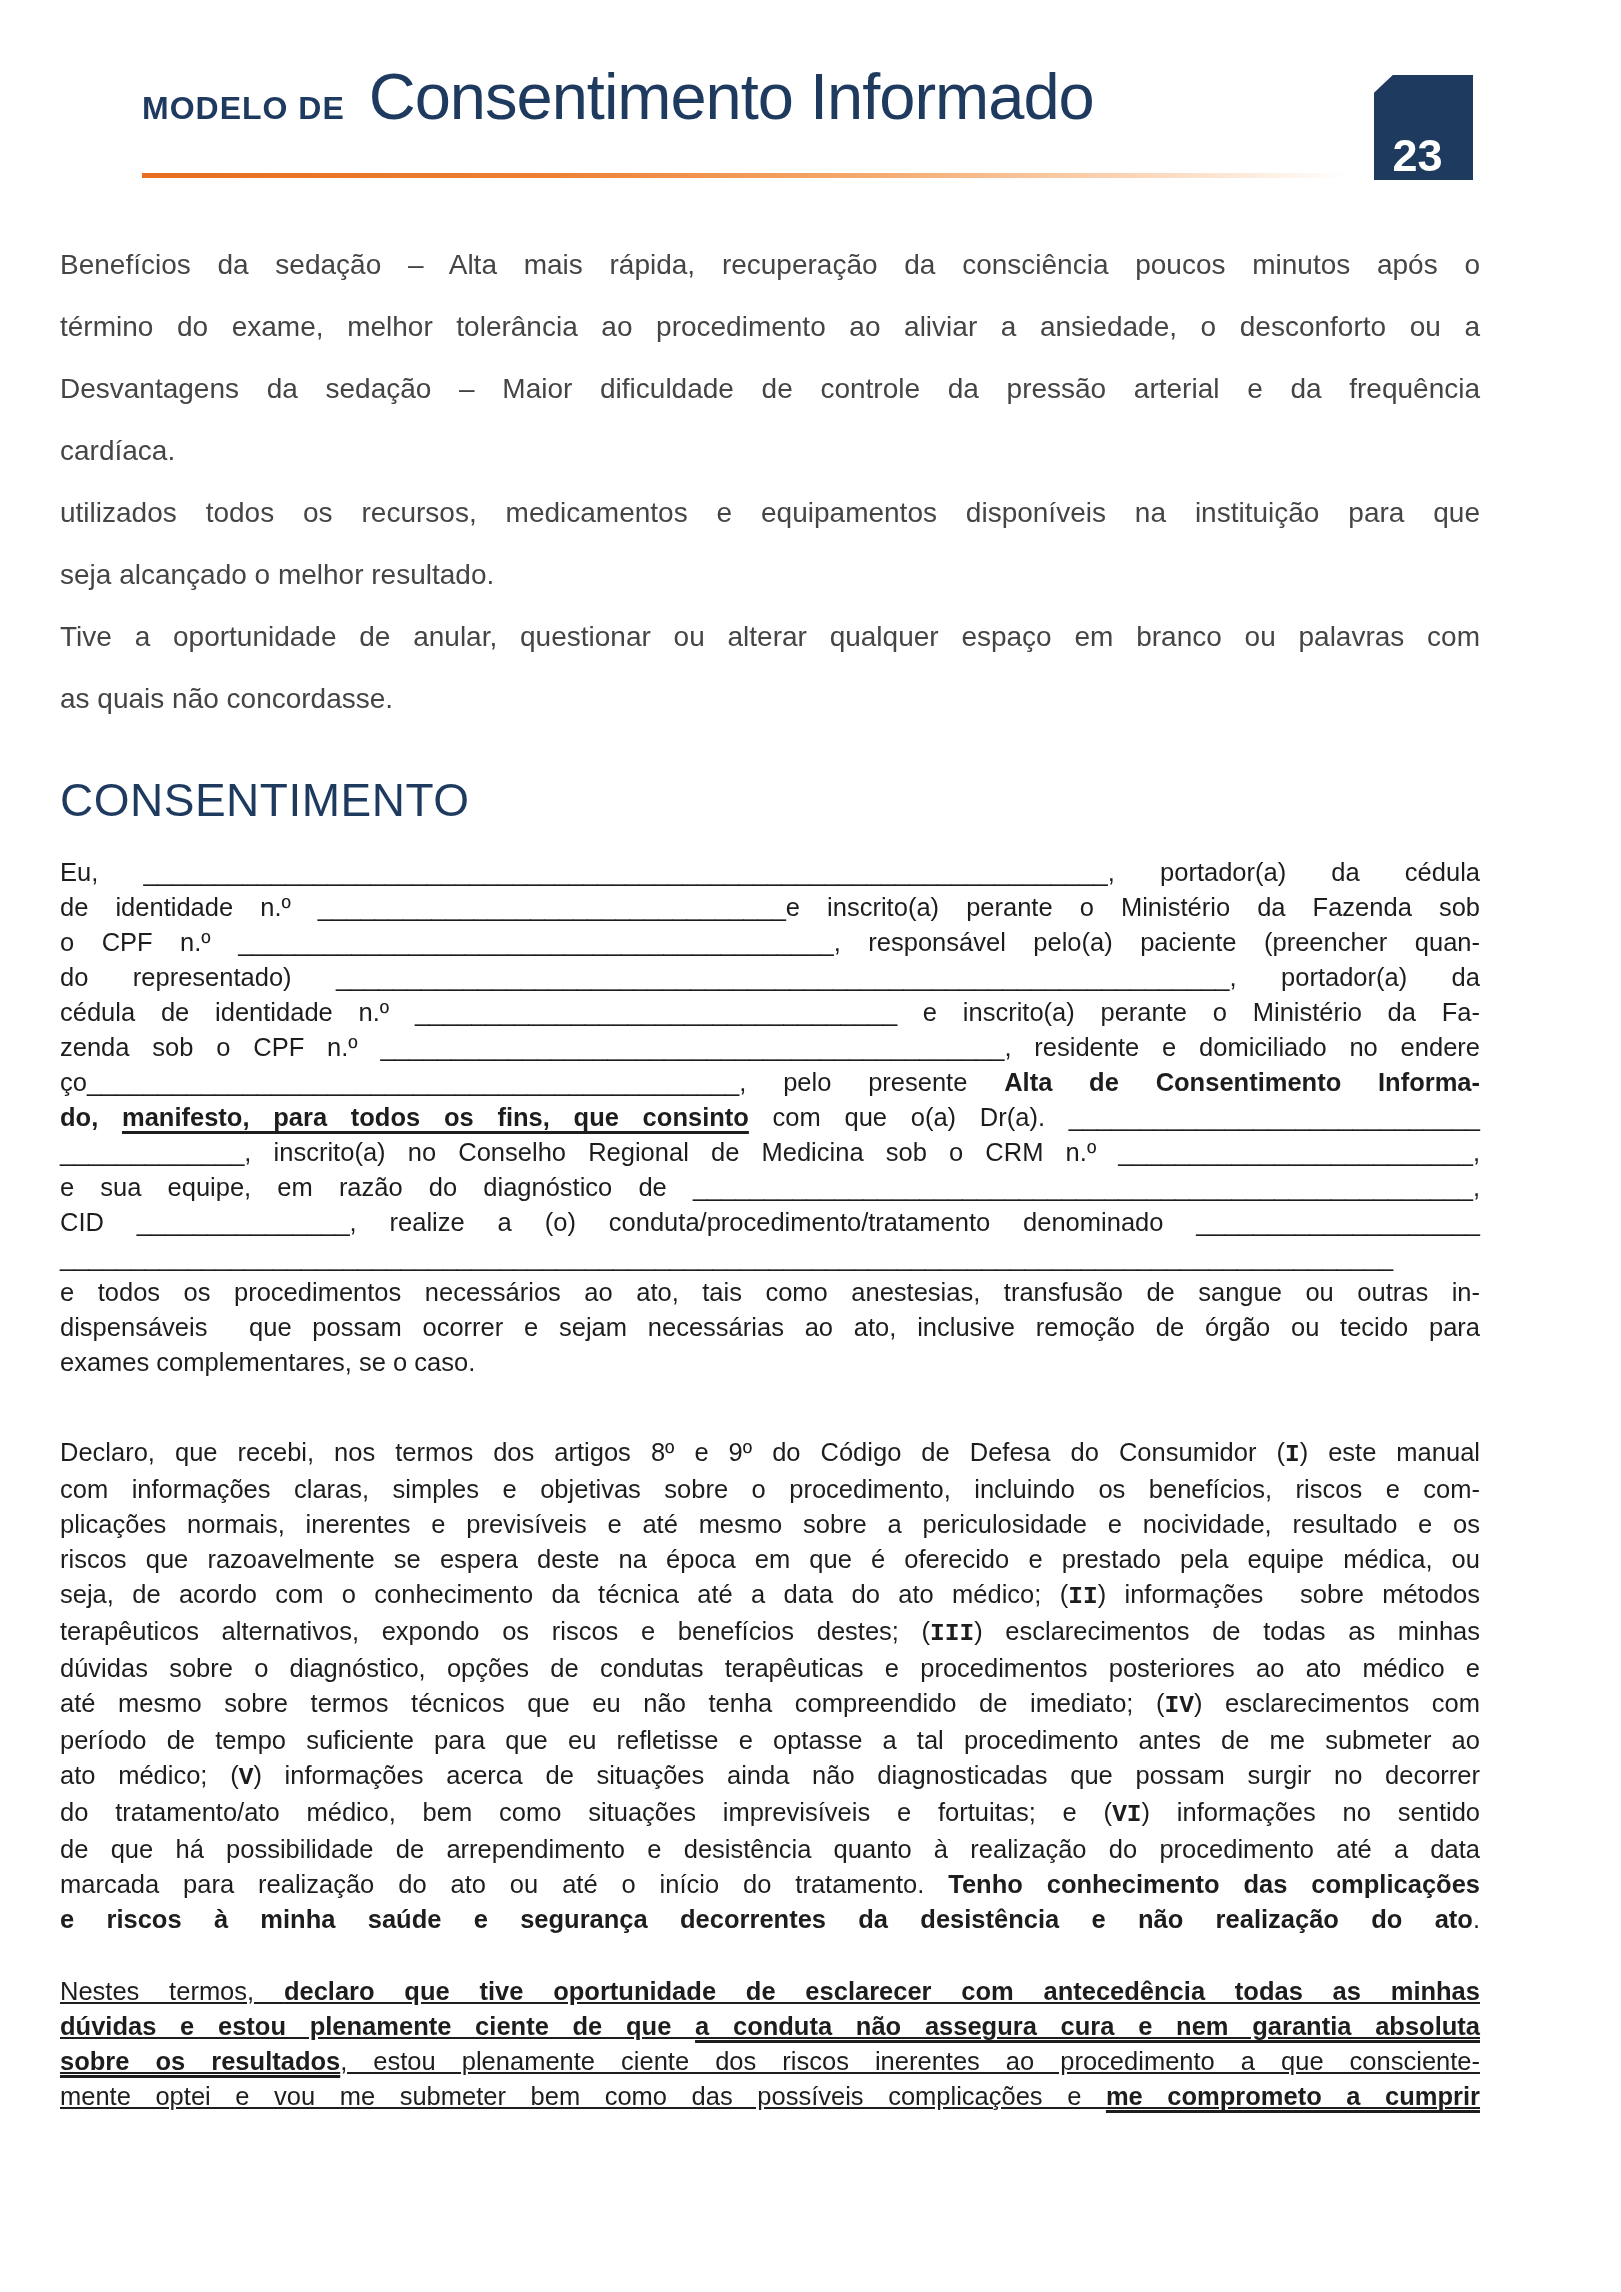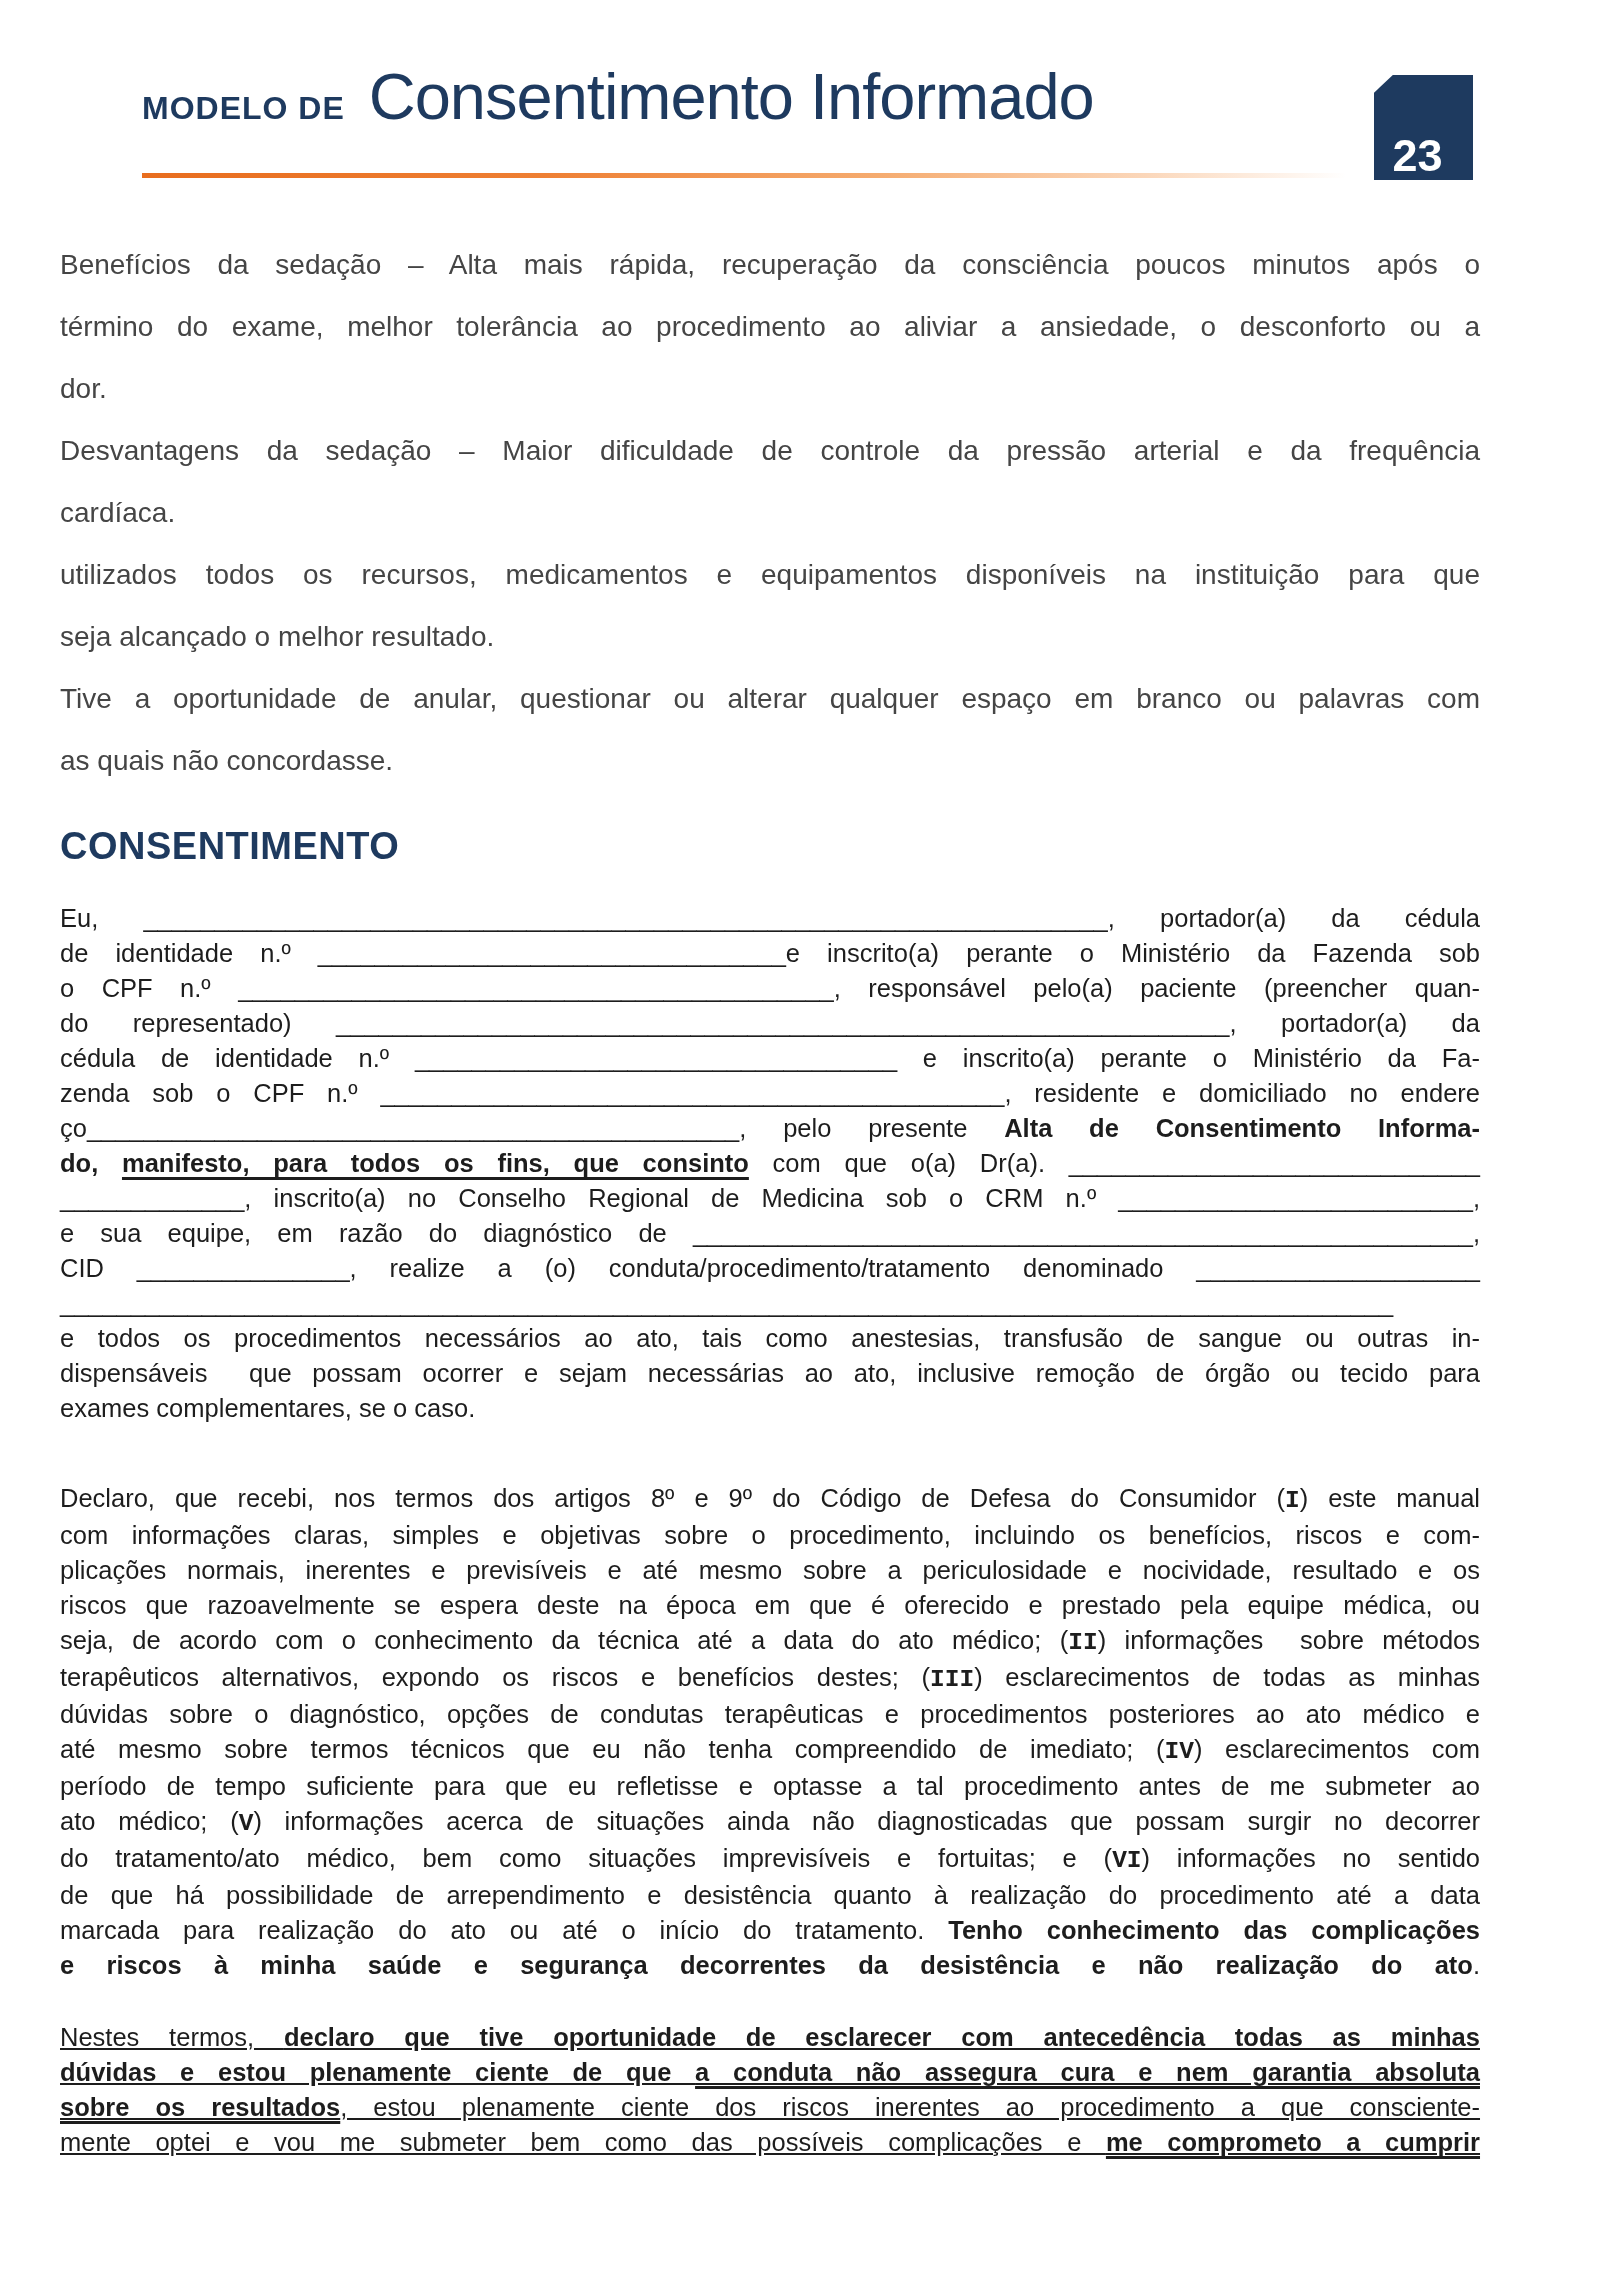--- a/index.html
+++ b/index.html
@@ -47,23 +47,23 @@
   }
   
   .content{padding:0 141px 0 60px;}
   .tline{white-space:normal;}
   .just{text-align:justify;text-align-last:justify;}
   .intro{
     margin-top:53px;
     font-size:28px;line-height:62px;color:var(--body-gray);
   }
   .section-heading{
-    margin-top:33px;
-    font-size:38px;line-height:43px;letter-spacing:0.5px;
-    color:var(--navy);font-weight:700;
+    margin-top:49px;
+    font-size:46px;line-height:43px;letter-spacing:0.5px;
+    color:var(--navy);font-weight:400;
   }
   .consent{
     margin-top:33px;
     font-size:25.5px;line-height:35px;color:var(--dark-text);
   }
   .declaro{
     margin-top:55px;
     font-size:25.5px;line-height:35px;color:var(--dark-text);
   }
   .closing{
@@ -91,21 +91,20 @@
   <div class="header-rule"></div>
   <div class="page-badge">
     <span>23</span>
   </div>
 </div>
 
 <div class="content">
   <div class="intro">
       <div class="tline just"><span>Benefícios da sedação – Alta mais rápida, recuperação da consciência poucos minutos após o</span></div>
       <div class="tline just"><span>término do exame, melhor tolerância ao procedimento ao aliviar a ansiedade, o desconforto ou a</span></div>
-      <div class="tline"><span>dor.</span></div>
       <div class="tline just"><span>Desvantagens da sedação – Maior dificuldade de controle da pressão arterial e da frequência</span></div>
       <div class="tline"><span>cardíaca.</span></div>
       <div class="tline just"><span>utilizados todos os recursos, medicamentos e equipamentos disponíveis na instituição para que</span></div>
       <div class="tline"><span>seja alcançado o melhor resultado.</span></div>
       <div class="tline just"><span>Tive a oportunidade de anular, questionar ou alterar qualquer espaço em branco ou palavras com</span></div>
       <div class="tline"><span>as quais não concordasse.</span></div>
     </div>
 
   <div class="section-heading">CONSENTIMENTO</div>
 

